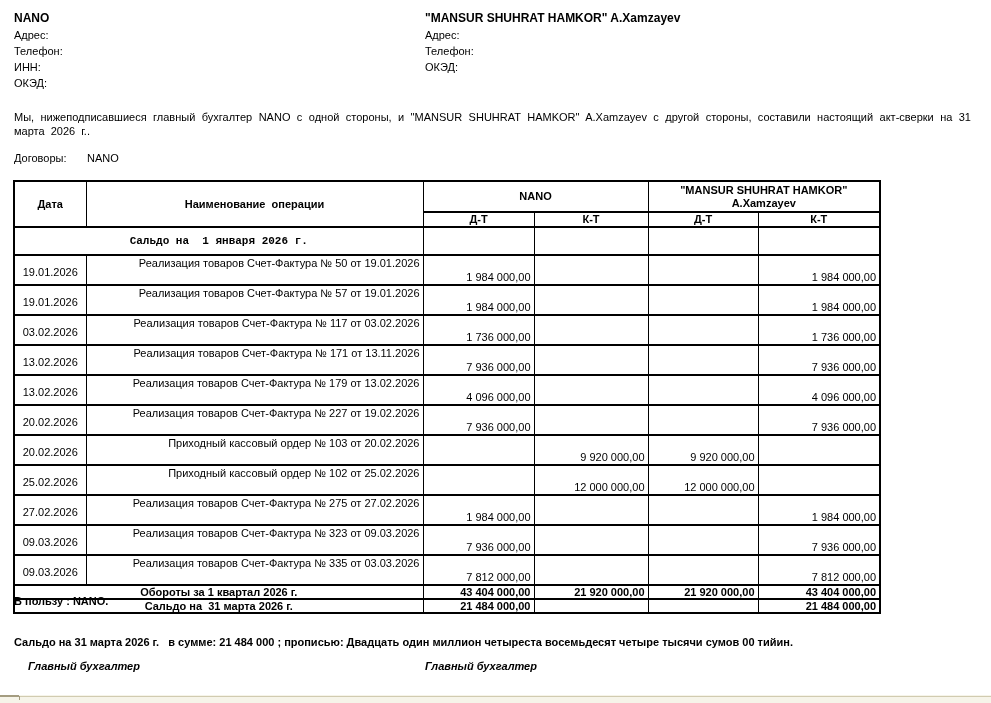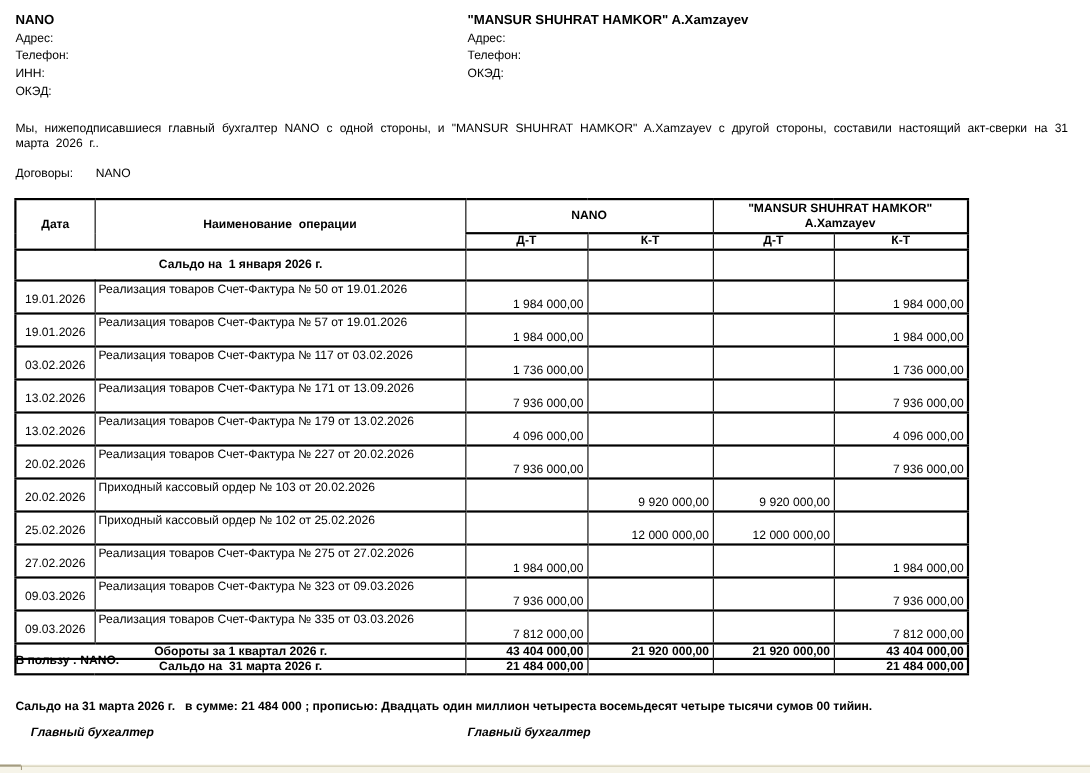--- a/index.html
+++ b/index.html
@@ -44,27 +44,27 @@
     padding: 0 3px;
     overflow: hidden;
   }
   table.recon thead th {
     border-bottom-width: 1px;
     font-weight: bold; text-align: center; vertical-align: middle;
     line-height: 13px;
   }
   tr.h1 { height: 31px; }
   tr.h2 { height: 14px; }
-  tr.balance-row { height: 28px; }
+  tr.balance-row { height: 28px; font-family: Liberation Mono, monospace; }
   tr.balance-row td, tr.summary-row td { font-weight: bold; line-height: 12px; }
   tr.summary-row { height: 13px; }
   td.label-span { text-align: center; vertical-align: middle; white-space: pre-wrap; }
   tr.data-row { height: 30px; }
   tr.data-row td.c-date { text-align: center; vertical-align: middle; padding-top: 4px; }
-  tr.data-row td.c-op   { text-align: left; vertical-align: top; padding-top: 1px; line-height: 13px; }
+  tr.data-row td.c-op   { text-align: right; vertical-align: top; padding-top: 1px; line-height: 13px; }
   td.c-num { text-align: right; vertical-align: middle; }
   tr.data-row td.c-num  { padding-top: 13px; }
   .ws-pre { white-space: pre-wrap; }
 
   
   .footer-summary { left: 14px; top: 636px; width: 963px; font-size: 11px; font-weight: bold; white-space: pre-wrap; }
   .footer-favor   { left: 14px; top: 595px; font-size: 11px; font-weight: bold; }
   .sig { font-size: 11px; font-weight: bold; font-style: italic; top: 660px; }
   .sig-left  { left: 28px; }
   .sig-right { left: 425px; }
@@ -155,39 +155,39 @@
         <td class="c-date">03.02.2026</td>
         <td class="c-op">Реализация товаров Счет-Фактура № 117 от 03.02.2026</td>
         <td class="c-num">1 736 000,00</td>
         <td class="c-num"></td>
         <td class="c-num"></td>
         <td class="c-num">1 736 000,00</td>
       </tr>
 
       <tr class="data-row">
         <td class="c-date">13.02.2026</td>
-        <td class="c-op">Реализация товаров Счет-Фактура № 171 от 13.09.2026</td>
+        <td class="c-op">Реализация товаров Счет-Фактура № 171 от 13.11.2026</td>
         <td class="c-num">7 936 000,00</td>
         <td class="c-num"></td>
         <td class="c-num"></td>
         <td class="c-num">7 936 000,00</td>
       </tr>
 
       <tr class="data-row">
         <td class="c-date">13.02.2026</td>
         <td class="c-op">Реализация товаров Счет-Фактура № 179 от 13.02.2026</td>
         <td class="c-num">4 096 000,00</td>
         <td class="c-num"></td>
         <td class="c-num"></td>
         <td class="c-num">4 096 000,00</td>
       </tr>
 
       <tr class="data-row">
         <td class="c-date">20.02.2026</td>
-        <td class="c-op">Реализация товаров Счет-Фактура № 227 от 20.02.2026</td>
+        <td class="c-op">Реализация товаров Счет-Фактура № 227 от 19.02.2026</td>
         <td class="c-num">7 936 000,00</td>
         <td class="c-num"></td>
         <td class="c-num"></td>
         <td class="c-num">7 936 000,00</td>
       </tr>
 
       <tr class="data-row">
         <td class="c-date">20.02.2026</td>
         <td class="c-op">Приходный кассовый ордер № 103 от 20.02.2026</td>
         <td class="c-num"></td>

